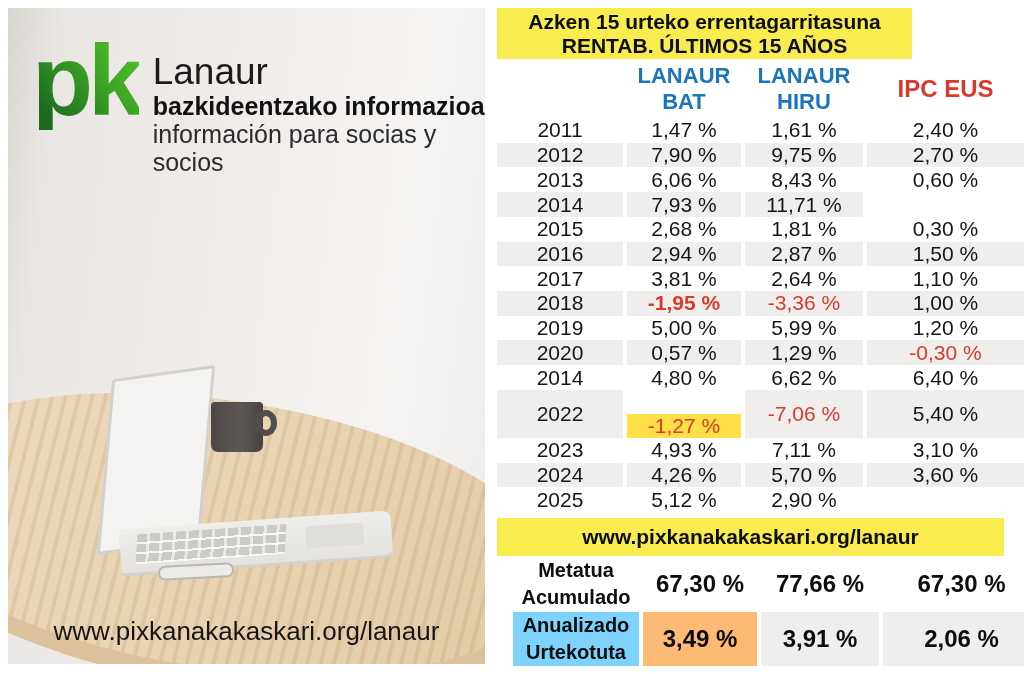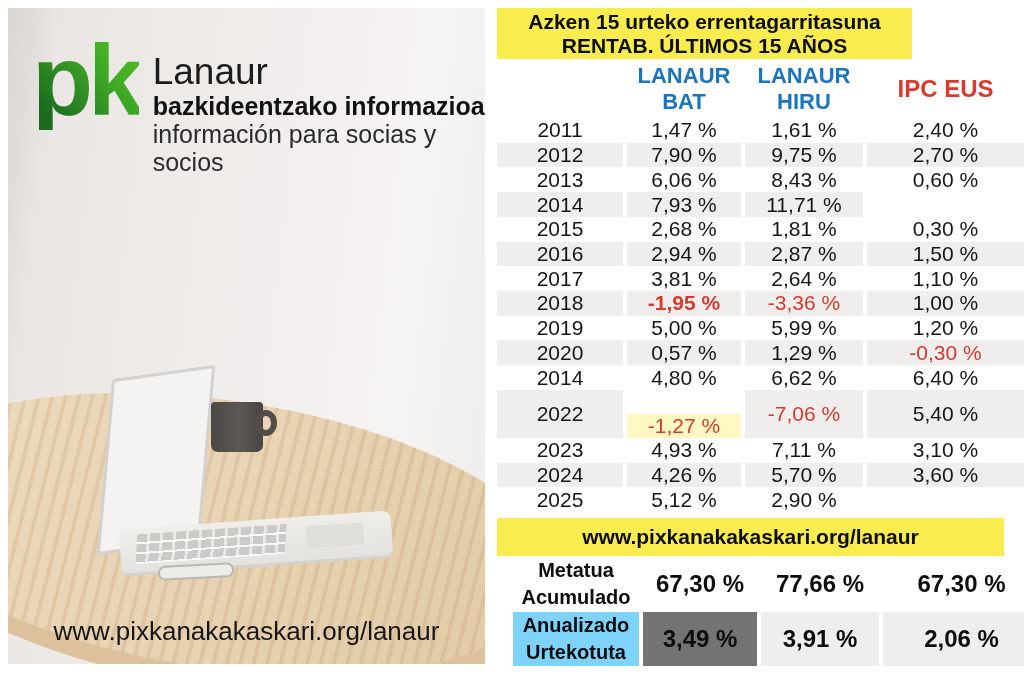--- a/index.html
+++ b/index.html
@@ -189,21 +189,21 @@
           <div class="tcell" style="background: rgb(239, 238, 237); color: rgb(217, 58, 43);">-0,30 %</div>
         </div>
         <div class="trow">
           <div class="tcell">2014</div>
           <div class="tcell">4,80 %</div>
           <div class="tcell">6,62 %</div>
           <div class="tcell">6,40 %</div>
         </div>
         <div class="trow">
           <div class="tcell" style="background: rgb(239, 238, 237);">2022</div>
-          <div class="tcell" style="background: #fef9c3; color: rgb(217, 58, 43); margin-top: 24px;">-1,27 %</div>
+          <div class="tcell" style="background: #fde047; color: rgb(217, 58, 43); margin-top: 24px;">-1,27 %</div>
           <div class="tcell" style="background: rgb(239, 238, 237); color: rgb(217, 58, 43);">-7,06 %</div>
           <div class="tcell" style="background: rgb(239, 238, 237);">5,40 %</div>
         </div>
         <div class="trow">
           <div class="tcell">2023</div>
           <div class="tcell">4,93 %</div>
           <div class="tcell">7,11 %</div>
           <div class="tcell">3,10 %</div>
         </div>
         <div class="trow">
@@ -225,19 +225,19 @@
         <div class="trow" style="height: 56px;">
           <div class="sum-label">Metatua
 Acumulado</div>
           <div class="sum-val">67,30 %</div>
           <div class="sum-val">77,66 %</div>
           <div class="sum-val">67,30 %</div>
         </div>
         <div class="trow" style="height: 53px;">
           <div class="sum-label" style="background: #7dd3fc;">Anualizado
 Urtekotuta</div>
-          <div class="sum-val" style="background: #737373;">3,49 %</div>
+          <div class="sum-val" style="background: #fdba74;">3,49 %</div>
           <div class="sum-val" style="background: rgb(239, 238, 237);">3,91 %</div>
           <div class="sum-val" style="background: rgb(239, 238, 237);">2,06 %</div>
         </div>
       </div>
   </div>
 </div>
 
 </body></html>

